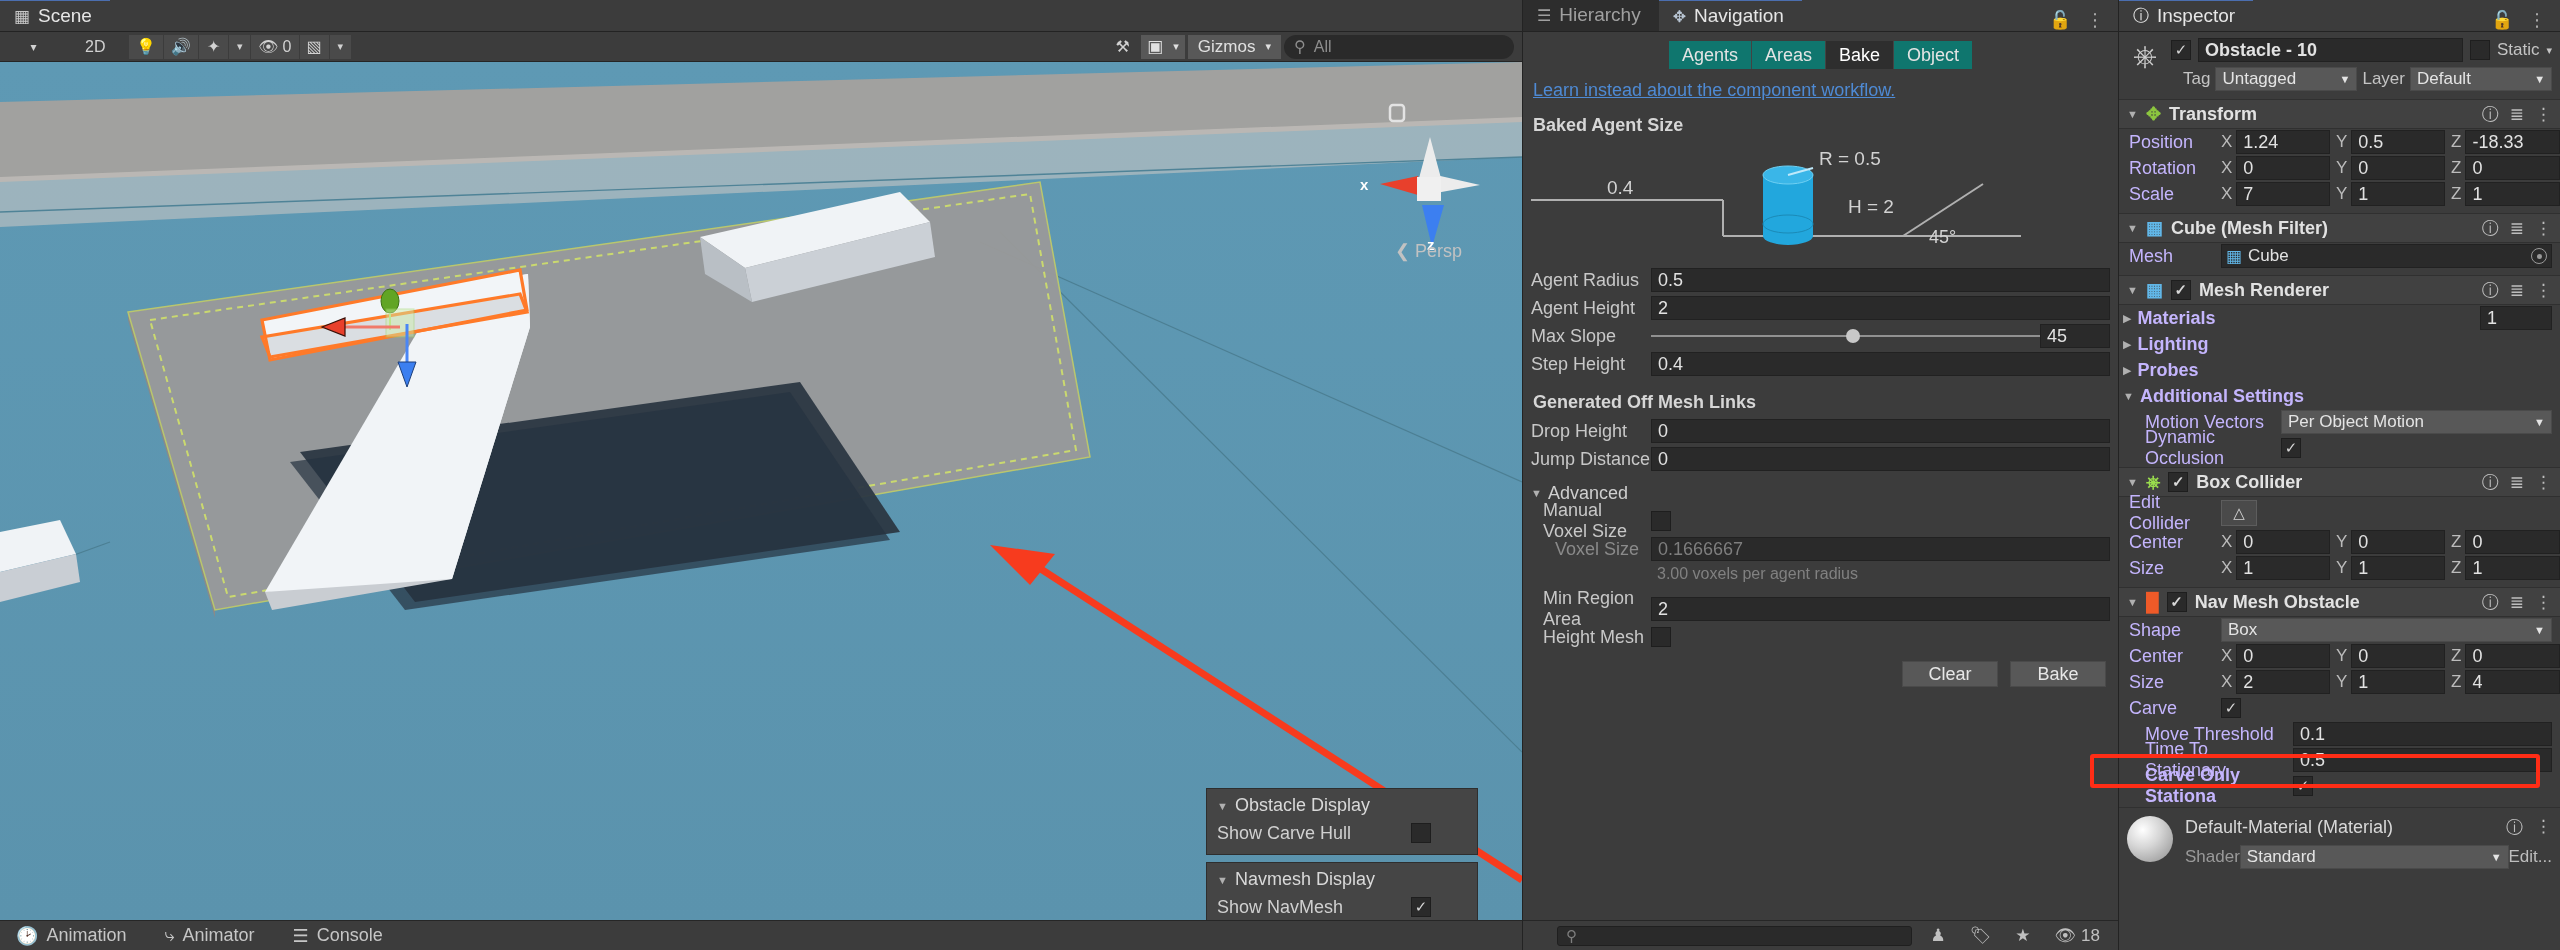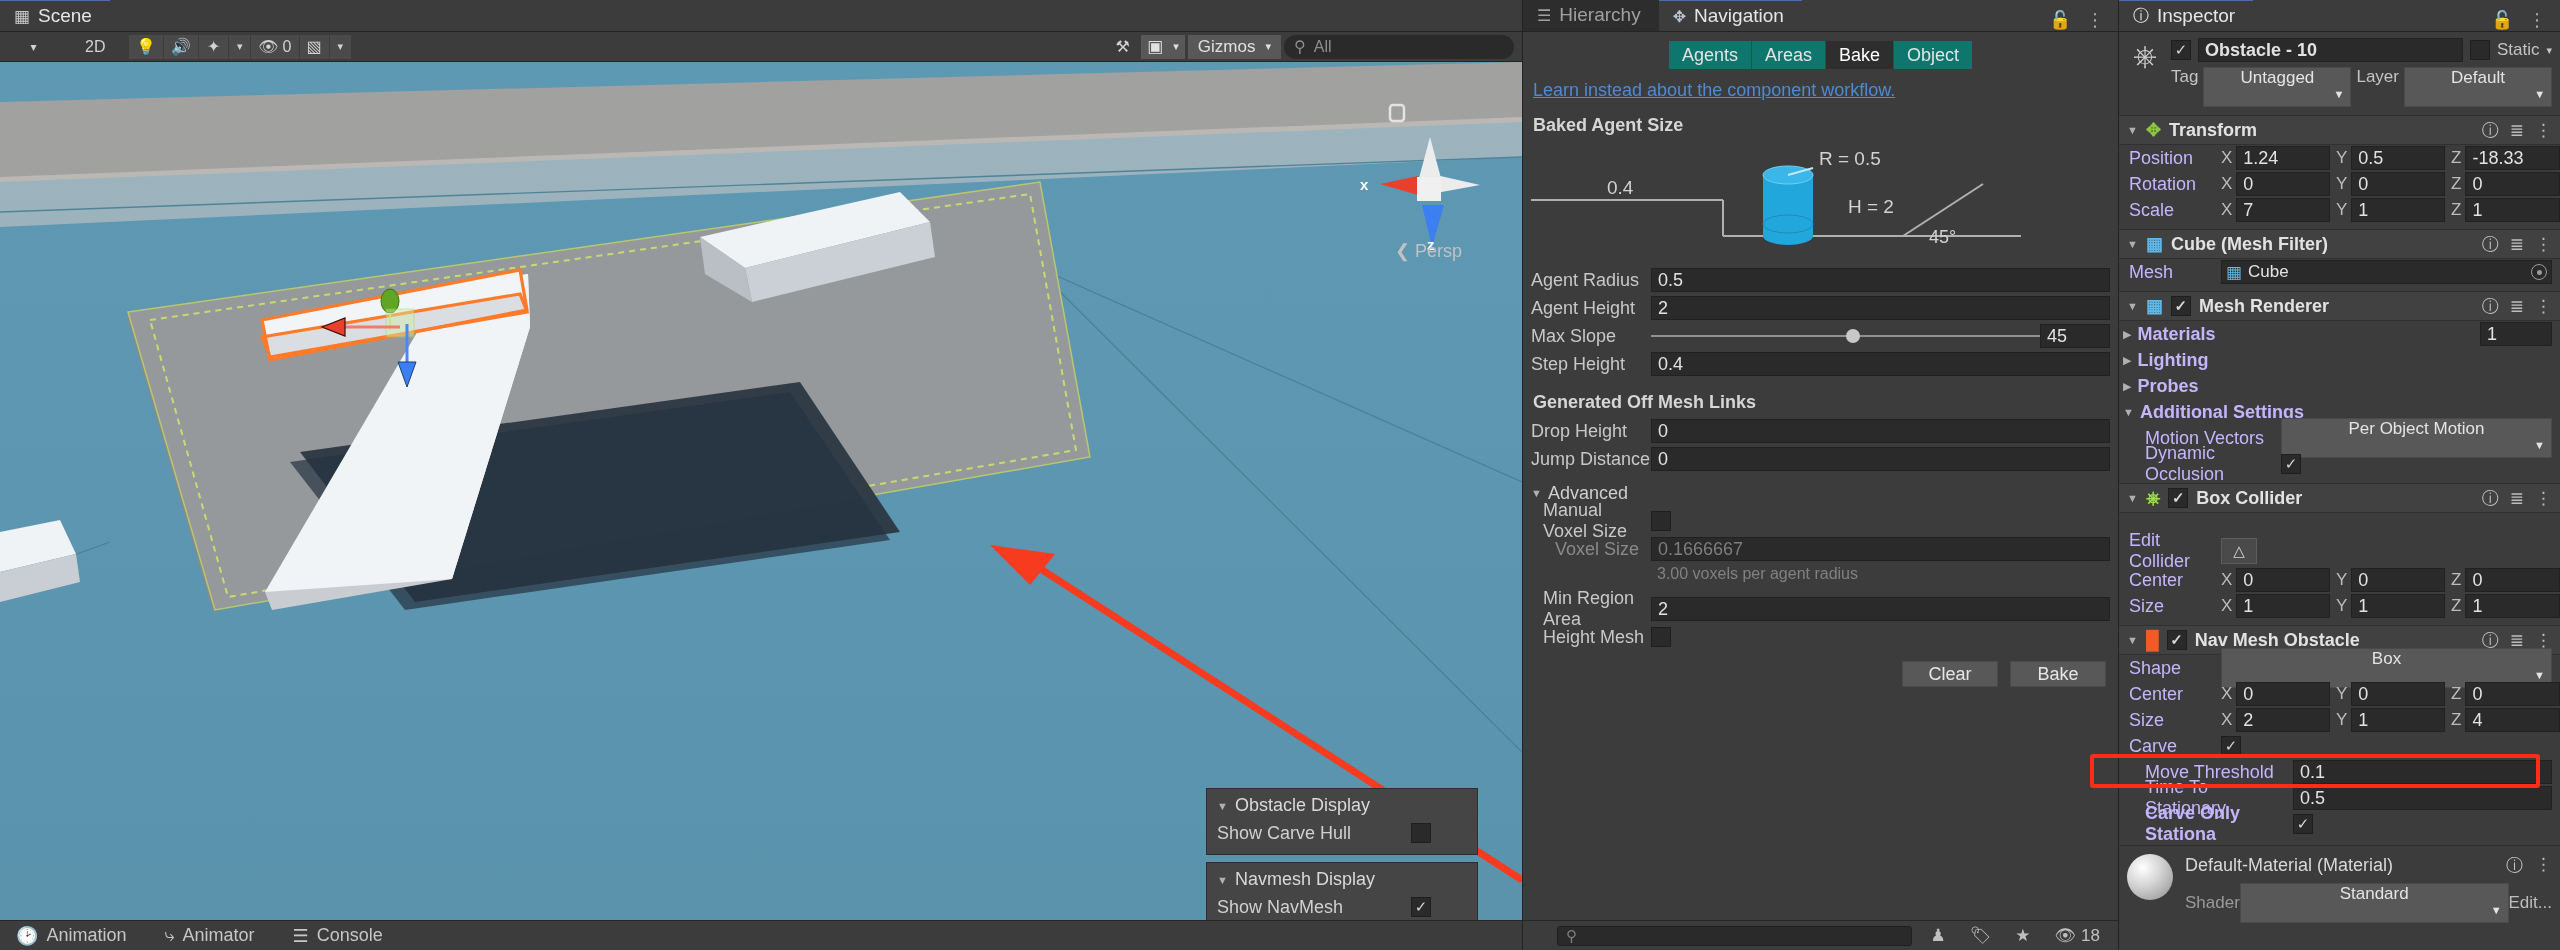--- a/index.html
+++ b/index.html
@@ -88,22 +88,22 @@
     background: #414141; border-top: 1px solid #303030; border-bottom:1px solid #303030;
     padding: 0 8px; font-size: 18px; color: #e2e2e2; font-weight: bold;
   }
   .comp-head .right { margin-left:auto; display:flex; gap:11px; align-items:center; color:#bdbdbd; font-weight:normal; font-size:17px;}
   .ir { display:flex; align-items:center; height:26px; font-size:18px; padding-left: 10px;}
   .ir .lb { color:#c4b5fd; }
   .vec { display:flex; gap:6px; flex:1; }
   .vec .ax { display:flex; align-items:center; gap:4px; flex:1; color:#bcbcbc; font-size:17px;}
   .vec .ax .field { flex:1; }
   .dropdown {
-    background: #585858; border: 1px solid #4a4a4a; height: 40px; color:#e4e4e4;
-    display:flex; align-items:center; padding: 0 6px; font-size:17px;flex-direction:column;
+    background: #585858; border: 1px solid #4a4a4a; height: 24px; color:#e4e4e4;
+    display:flex; align-items:center; padding: 0 6px; font-size:17px;
   }
   .dropdown .car { margin-left:auto; font-size:11px; }
   .objfield {
     background:#2a2a2a; border:1px solid #212121; height:24px; display:flex;
     align-items:center; padding:0 4px; gap:6px; color:#e2e2e2; font-size:17px;
   }
   .objfield .dot { margin-left:auto; width:16px;height:16px;border-radius:50%;border:1.5px solid #9a9a9a;
      display:flex;align-items:center;justify-content:center;}
   .objfield .dot::after{content:"";width:5px;height:5px;border-radius:50%;background:#9a9a9a;}
 
@@ -453,21 +453,21 @@
     <div style="padding:6px 8px 8px;display:flex;gap:8px;">
       <div style="width:36px;height:36px;display:flex;align-items:center;justify-content:center;color:#cfcfcf;font-size:30px;">⎈</div>
       <div style="flex:1;">
         <div style="display:flex;align-items:center;gap:7px;">
           <span class="checkbox">✓</span>
           <span class="field" style="flex:1;font-weight:bold;">Obstacle - 10</span>
           <span class="checkbox"></span>
           <span style="font-size:17px;">Static</span>
           <span style="font-size:11px;">▾</span>
         </div>
-        <div style="display:flex;gap:5px;margin-top:5px;">
+        <div style="display:flex;align-items:center;gap:5px;margin-top:5px;margin-left:12px;">
           <span style="font-size:17px;">Tag</span>
           <span class="dropdown" style="flex:1;">
             <span>Untagged</span>
             <span class="car">▼</span>
           </span>
           <span style="font-size:17px;">Layer</span>
           <span class="dropdown" style="flex:1;">
             <span>Default</span>
             <span class="car">▼</span>
           </span>
@@ -573,21 +573,21 @@
       <span class="tri">▼</span>
       <span style="color:#9ade4d;">⎈</span>
       <span class="checkbox">✓</span>
       <span>Box Collider</span>
       <span class="right">
         <span>ⓘ</span>
         <span>≣</span>
         <span>⋮</span>
       </span>
     </div>
-    <div class="ir" style="height:32px;margin-top:22px;">
+    <div class="ir" style="height:32px;">
       <span class="lb" style="width:92px;">Edit Collider</span>
       <span style="width:36px;height:26px;background:#4a4a4a;border:1px solid #5d5d5d;display:flex;align-items:center;justify-content:center;color:#d5d5d5;font-size:15px;">△</span>
     </div>
     <div class="ir">
       <span class="lb" style="width:92px;">Center</span>
       <span class="vec">
         <span class="ax">X<span class="field">0</span></span>
         <span class="ax">Y<span class="field">0</span></span>
         <span class="ax">Z<span class="field">0</span></span>
       </span>

